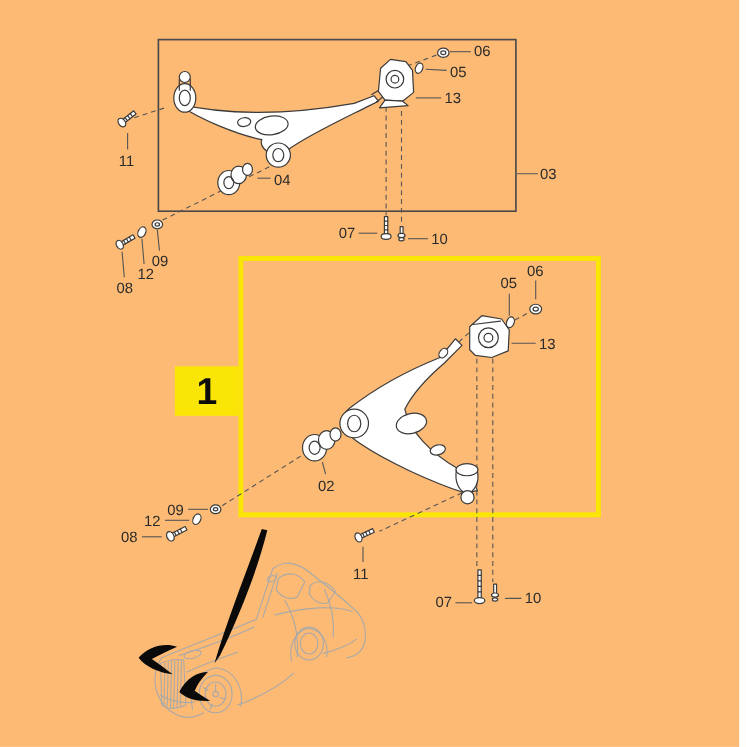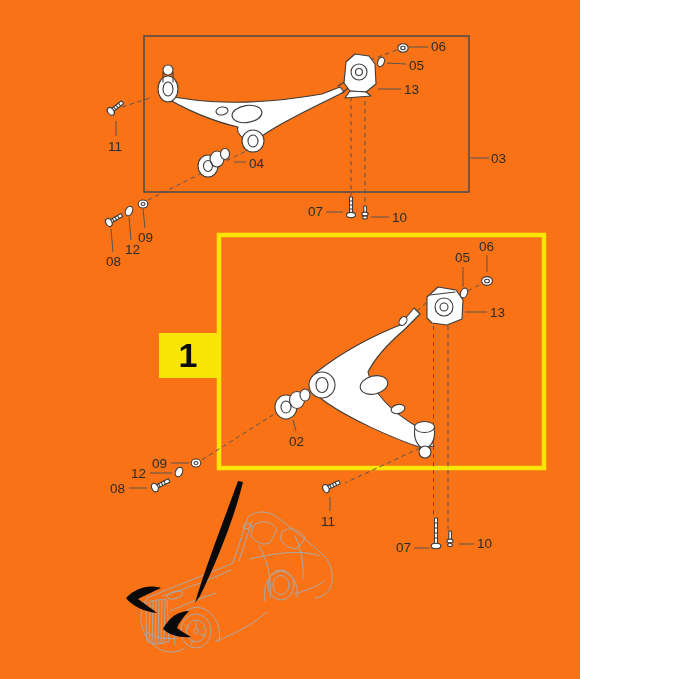--- a/index.html
+++ b/index.html
@@ -3,21 +3,21 @@
 <meta charset="utf-8">
 <style>
   :root{
     --highlight-yellow:#F9E506;
     --diagram-line:#3b3b3b;
     --leader-gray:#555555;
     --sketch-gray:#a9a9a9;
     --label-text:#2b2b2b;
   }
   html,body{margin:0;padding:0;background:#fff;}
-  .stage{position:relative;width:580px;height:679px;background:#f97316;overflow:hidden;
+  .stage{position:relative;width:672px;height:679px;background:#fdba74;overflow:hidden;
          font-family:"Liberation Sans","DejaVu Sans",sans-serif;}
   svg{display:block}
   .lbl{font:13.5px "Liberation Sans","DejaVu Sans",sans-serif;fill:var(--label-text);}
   .badge-txt{font:bold 34px "Liberation Sans","DejaVu Sans",sans-serif;fill:#0c0c0c;}
   .ln{stroke:var(--diagram-line);fill:none;stroke-width:1.1;stroke-linecap:round;stroke-linejoin:round;}
   .lnf{stroke:var(--diagram-line);fill:#ffffff;stroke-width:1.1;stroke-linejoin:round;}
   .leader{stroke:var(--leader-gray);stroke-width:1;fill:none;}
   .dash{stroke:var(--leader-gray);stroke-width:1;fill:none;stroke-dasharray:4.5 3.5;}
   .box{fill:none;stroke:#4a4a4a;stroke-width:1.5;}
   .ybox{fill:none;stroke:var(--highlight-yellow);stroke-width:4.5;}

